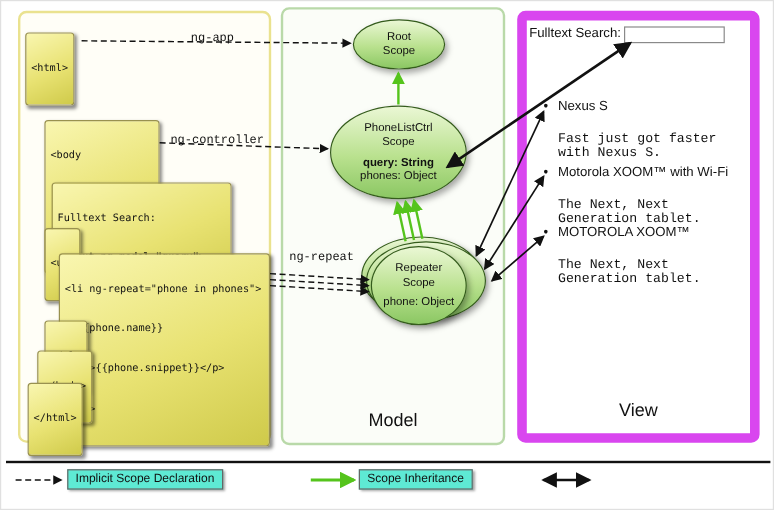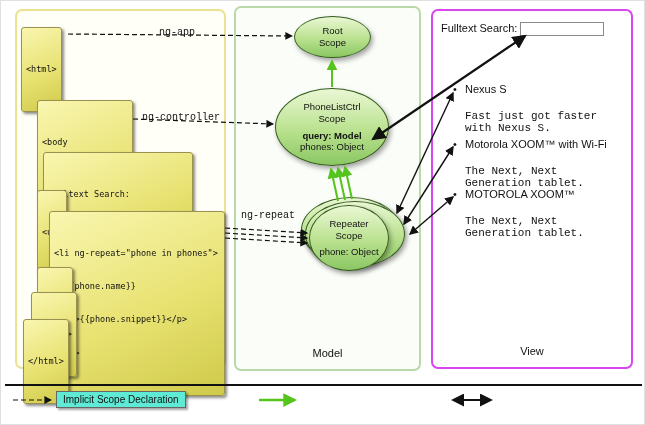--- a/index.html
+++ b/index.html
@@ -3,26 +3,26 @@
 <meta charset="utf-8">
 <style>
   * { margin:0; padding:0; box-sizing:border-box; }
   html,body { background:#fff; }
   body { font-family:"Liberation Sans", sans-serif; }
   .stage { position:relative; width:645px; height:425px; background:#fff; border:1px solid #e0e0e0; overflow:hidden; }
 
   .panel { position:absolute; border-radius:7px; z-index:1; }
   .panel.template { left:14px; top:8px; width:211px; height:360px; border:2px solid #eae28f; background:#fffef7; }
   .panel.model    { left:233px; top:5px; width:187px; height:365px; border:2px solid #b9d9a9; background:#fbfdf8; }
-  .panel.view     { left:430px; top:8px; width:202px; height:360px; border:2px solid #d946ef; background:#ffffff; }
-  .panel-label { position:absolute; bottom:10px; left:0; right:0; text-align:center; font-size:11px; color:#111; }
+  .panel.view     { left:430px; top:8px; width:202px; height:360px; border:8px solid #d946ef; background:#ffffff; }
+  .panel-label { position:absolute; bottom:10px; left:0; right:0; text-align:center; font-size:15px; color:#111; }
 
   .code { position:absolute; z-index:2; font-family:"DejaVu Sans Mono", monospace; font-size:8.5px; line-height:1.3;
           color:#111; background:linear-gradient(155deg,#f9f6b0 0%,#e8e272 55%,#cfca4a 100%);
-          border:1px solid #99914f; border-radius:3px; padding:14px 4px;
+          border:1px solid #99914f; border-radius:3px; padding:2px 4px;
           box-shadow:2px 2px 3px rgba(0,0,0,.45); white-space:pre; }
   .b { font-weight:bold; }
 
   .ellipse { position:absolute; z-index:2; border:1.5px solid #355c1d; border-radius:50%;
              background:linear-gradient(180deg,#eaf7d4 0%,#b9e18e 55%,#8bc763 100%);
              box-shadow:2px 3px 5px rgba(0,0,0,.35);
              display:flex; align-items:center; justify-content:center; text-align:center; }
   .etext { font-size:9.5px; line-height:1.25; color:#111; }
   .gap { height:5px; }
 
@@ -104,21 +104,21 @@
       <div>Root</div>
       <div>Scope</div>
     </div>
   </div>
 
   <div class="ellipse" style="left:274px; top:87px; width:114px; height:78px;">
     <div class="etext">
       <div>PhoneListCtrl</div>
       <div>Scope</div>
       <div class="gap"></div>
-      <div class="b">query: Model</div>
+      <div class="b">query: String</div>
       <div>phones: Object</div>
     </div>
   </div>
 
   <div class="ellipse" style="left:300px; top:196px; width:100px; height:66px;"></div>
   <div class="ellipse" style="left:304px; top:200px; width:100px; height:66px;"></div>
   <div class="ellipse" style="left:308px; top:204px; width:80px; height:66px;">
     <div class="etext">
       <div>Repeater</div>
       <div>Scope</div>
@@ -149,20 +149,21 @@
   <div class="vitem" style="top:187px;">
     <div class="vtitle">
       <span class="vbullet">•</span>
       <span>MOTOROLA XOOM™</span>
     </div>
     <div class="vdesc">The Next, Next Generation tablet.</div>
   </div>
 
   <div class="hr"></div>
   <div class="legend-box" style="left:55px;">Implicit Scope Declaration</div>
+  <div class="legend-box" style="left:298px;">Scope Inheritance</div>
 
   <svg class="overlay" width="645" height="425" viewBox="0 0 645 425" aria-hidden="true">
     <defs>
       <marker id="ab" viewBox="0 0 10 10" refX="8.5" refY="5" markerWidth="6.5" markerHeight="6.5" orient="auto-start-reverse">
         <path d="M0,0 L10,5 L0,10 z" fill="#111"></path>
       </marker>
       <marker id="ag" viewBox="0 0 10 10" refX="8.5" refY="5" markerWidth="5.5" markerHeight="5.5" orient="auto-start-reverse">
         <path d="M0,0 L10,5 L0,10 z" fill="#55c41c"></path>
       </marker>
     </defs>

